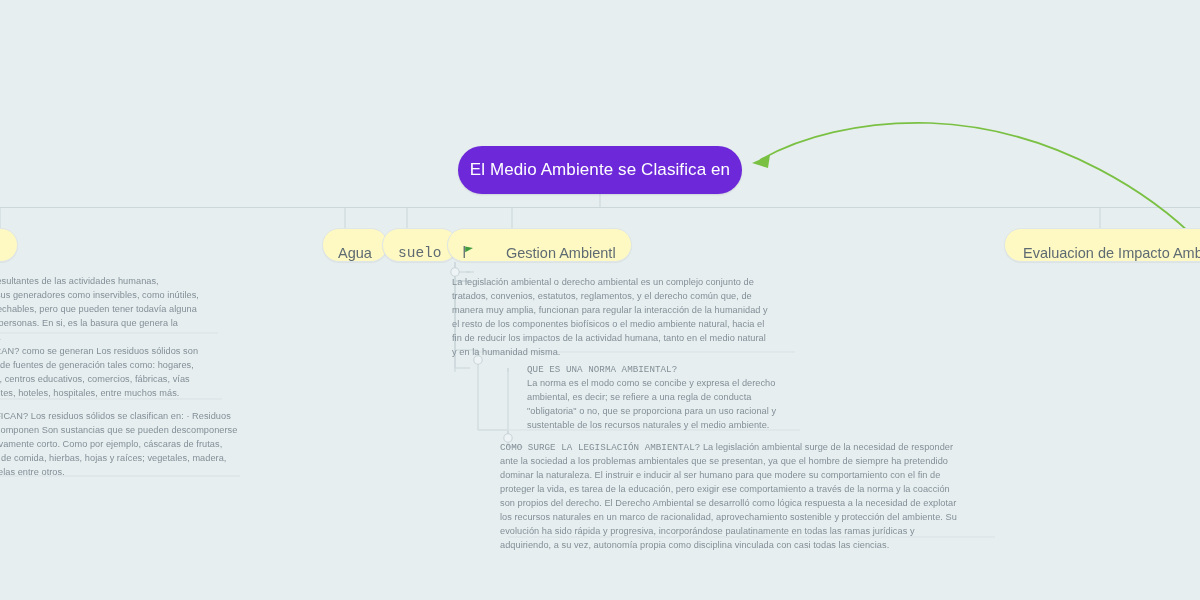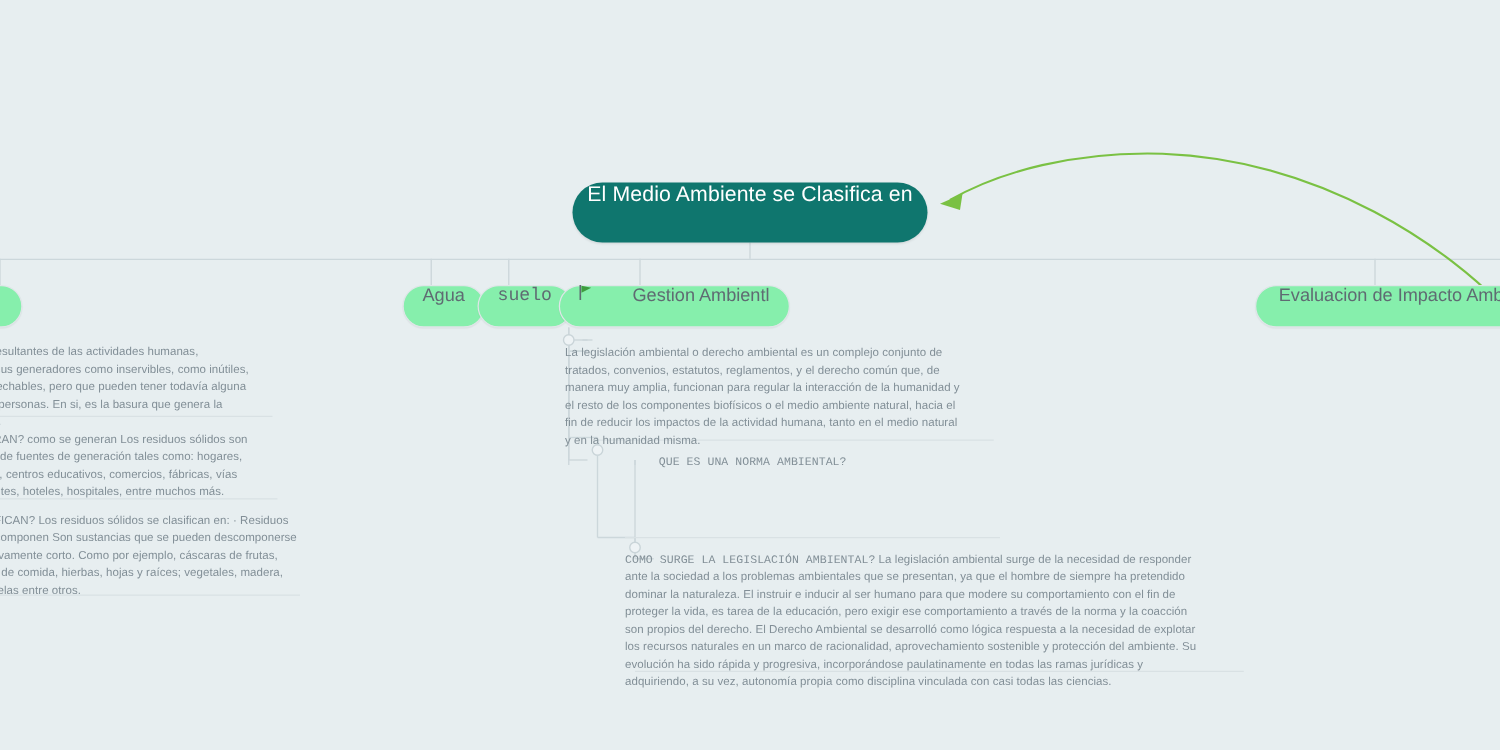--- a/index.html
+++ b/index.html
@@ -33,39 +33,40 @@
   }
 
   
   .root-node {
     position: absolute;
     left: 458px;
     top: 146px;
     width: 284px;
     height: 48px;
     border-radius: 24px;
-    background: #0f766e;
+    background: #6d28d9;
     color: #ffffff;
     display: flex;
+    align-items: center;
     justify-content: center;
     font-size: 17px;
     letter-spacing: .1px;
     box-shadow: 0 1px 2px rgba(0,0,0,.10);
     white-space: nowrap;
   }
 
   
   .pill {
     position: absolute;
-    background: #86efac;
+    background: #fef9c3;
     border: 1px solid #dfe6e8;
     border-radius: 22px;
     height: 34px;
     display: flex;
-    align-items: flex-start;
+    align-items: flex-end;
     justify-content: center;
     gap: 6px;
     padding: 0 15px;
     font-size: 14.5px;
     color: #5f6b72;
     white-space: nowrap;
     box-shadow: 0 1px 1px rgba(0,0,0,.05);
   }
   .pill .flag-icon {
     display: inline-block;
@@ -203,20 +204,21 @@
   <div class="pill" id="node-eval">
     <span>Evaluacion de Impacto Ambient</span>
   </div>
 
   <div class="note" id="note-g1">
     <span>La legislación ambiental o derecho ambiental es un complejo conjunto de tratados, convenios, estatutos, reglamentos, y el derecho común que, de manera muy amplia, funcionan para regular la interacción de la humanidad y el resto de los componentes biofísicos o el medio ambiente  natural, hacia el fin de reducir los impactos de la actividad humana, tanto en el medio natural y en la humanidad misma.</span>
   </div>
 
   <div class="note" id="note-g2">
     <span class="hd">QUE ES UNA NORMA AMBIENTAL?</span><br>
+    <span>   La norma es el modo como se concibe y expresa el derecho ambiental, es decir; se refiere a una regla de conducta "obligatoria" o no, que se proporciona para un uso racional y sustentable de los recursos naturales y el medio ambiente.</span>
   </div>
 
   <div class="note" id="note-g3">
     <span class="hd">COMO SURGE LA LEGISLACIÓN AMBIENTAL?</span><span>    La legislación ambiental surge de la necesidad de responder ante la sociedad a los problemas ambientales que se presentan, ya que el hombre de siempre ha pretendido dominar la naturaleza. El instruir e inducir al ser humano para que modere su comportamiento con el fin de proteger la vida, es tarea de la educación, pero exigir ese comportamiento a través de la norma y la coacción son propios del derecho.        El Derecho Ambiental se desarrolló como lógica respuesta a la necesidad de explotar los recursos naturales en un  marco de racionalidad, aprovechamiento sostenible y protección del ambiente. Su evolución ha sido rápida y progresiva, incorporándose paulatinamente en todas las ramas jurídicas y adquiriendo, a su vez, autonomía propia como disciplina vinculada con casi todas las ciencias.</span>
   </div>
 
   <div class="note" id="note-l1">
     <span>Son los residuos resultantes de las actividades humanas, considerados por sus generadores como inservibles, como inútiles, indeseables o desechables, pero que pueden tener todavía alguna utilidad para otras personas. En si, es la basura que genera la sociedad moderna.</span>
   </div>
 

